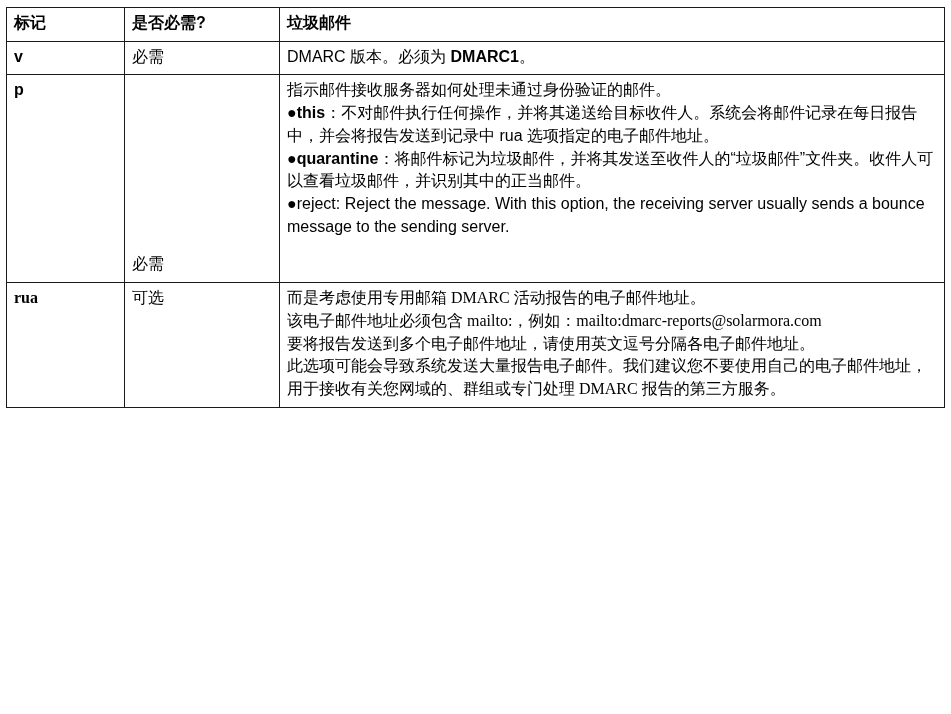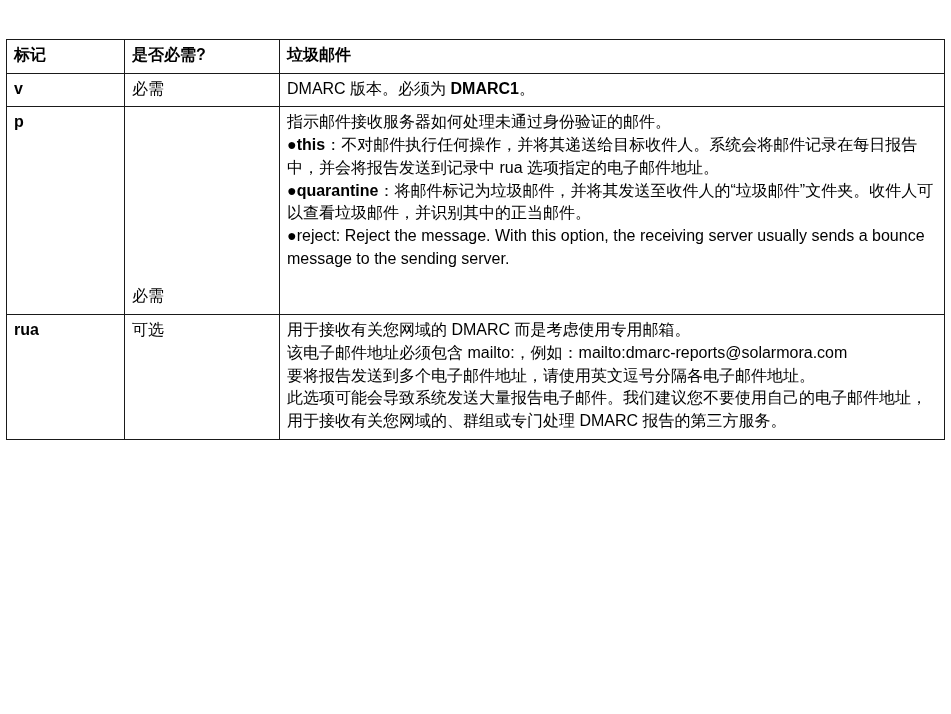--- a/index.html
+++ b/index.html
@@ -12,21 +12,20 @@
     height: 714px;
     font-family: "Liberation Sans", "DejaVu Sans", sans-serif;
     color: #000000;
     overflow: hidden;
   }
   .doc {
     box-sizing: border-box;
     width: 951px;
     height: 564px;
     padding: 7px 6px 0 6px;
-    margin-top: 32px;
   }
   table.tag-table {
     border-collapse: collapse;
     width: 938px;
     table-layout: fixed;
   }
   table.tag-table th,
   table.tag-table td {
     border: 1px solid #1a1a1a;
     vertical-align: top;
@@ -54,21 +53,21 @@
   }
   td.desc-cell p {
     margin: 0 0 0 0;
   }
   td.desc-cell p + p {
     margin-top: 0px;
   }
   .row-v td { padding-top: 5px; padding-bottom: 6px; }
   .row-p td { padding-top: 5px; padding-bottom: 7px; }
   .row-p .req-cell { padding-top: 178px; }
-  .row-rua td { padding-top: 6px; padding-bottom: 6px; }
+  .row-rua td { padding-top: 6px; padding-bottom: 6px; font-family: Liberation Serif, serif; }
 </style>
 </head>
 <body>
 
 <div class="doc">
   <table class="tag-table">
     <colgroup>
       <col class="c1">
       <col class="c2">
       <col class="c3">
@@ -95,21 +94,21 @@
             <p>指示邮件接收服务器如何处理未通过身份验证的邮件。</p>
             <p>●<b>this</b>：不对邮件执行任何操作，并将其递送给目标收件人。系统会将邮件记录在每日报告中，并会将报告发送到记录中 rua 选项指定的电子邮件地址。</p>
             <p>●<b>quarantine</b>：将邮件标记为垃圾邮件，并将其发送至收件人的“垃圾邮件”文件夹。收件人可以查看垃圾邮件，并识别其中的正当邮件。</p>
             <p>●reject: Reject the message. With this option, the receiving server usually sends a bounce message  to the sending server.</p>
           </td>
       </tr>
       <tr class="row-rua">
         <td class="tag-cell">rua</td>
         <td class="req-cell">可选</td>
         <td class="desc-cell">
-            <p>用于接收有关您网域的 DMARC 而是考虑使用专用邮箱。</p>
+            <p>而是考虑使用专用邮箱 DMARC 活动报告的电子邮件地址。</p>
             <p>该电子邮件地址必须包含 mailto:，例如：mailto:dmarc-reports@solarmora.com</p>
             <p>要将报告发送到多个电子邮件地址，请使用英文逗号分隔各电子邮件地址。</p>
             <p>此选项可能会导致系统发送大量报告电子邮件。我们建议您不要使用自己的电子邮件地址，用于接收有关您网域的、群组或专门处理 DMARC 报告的第三方服务。</p>
           </td>
       </tr>
     </tbody>
   </table>
 </div>
 
 </body></html>

